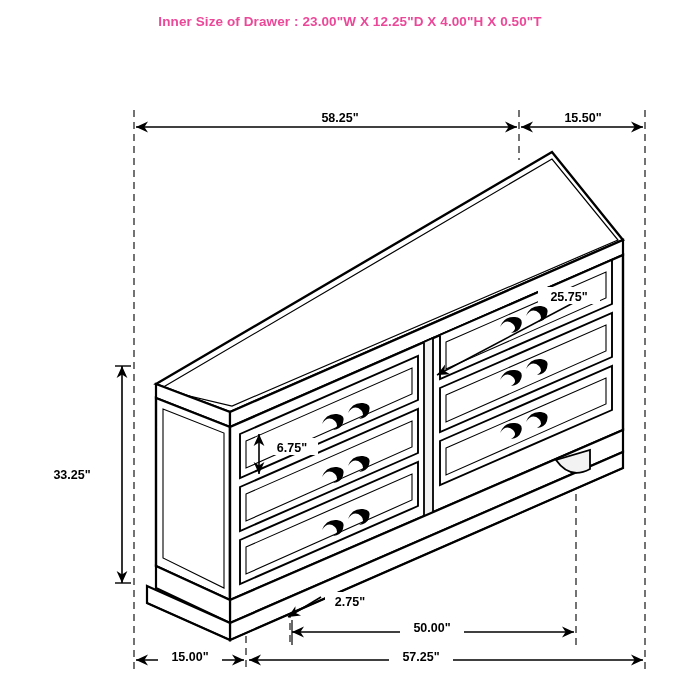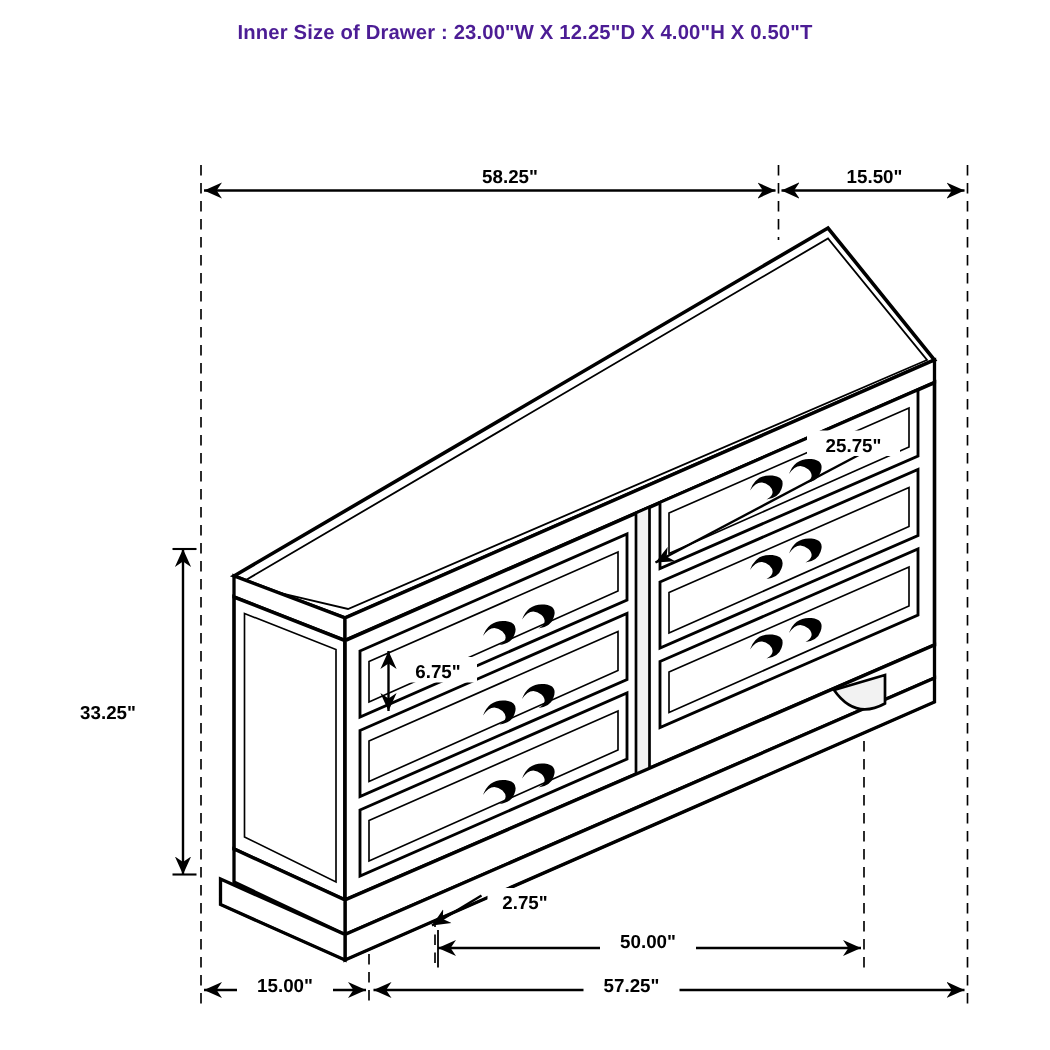--- a/index.html
+++ b/index.html
@@ -22,21 +22,21 @@
   }
   #title {
     position: absolute;
     top: 14px;
     left: 0;
     width: 700px;
     text-align: center;
     font-size: 13.5px;
     font-weight: bold;
     letter-spacing: 0.1px;
-    color: #4c1d95;
+    color: #ec4899;
   }
   svg#diagram {
     position: absolute;
     top: 0;
     left: 0;
     width: 700px;
     height: 700px;
   }
   .dimtext {
     font-family: "Liberation Sans", sans-serif;

